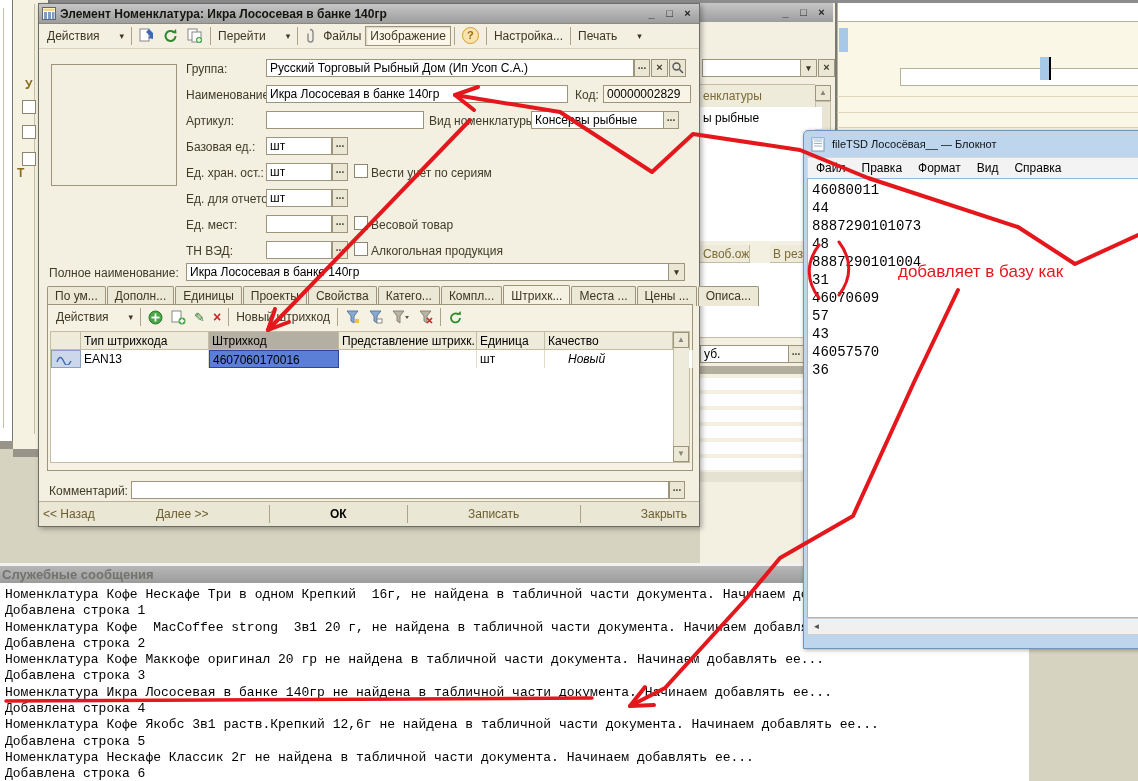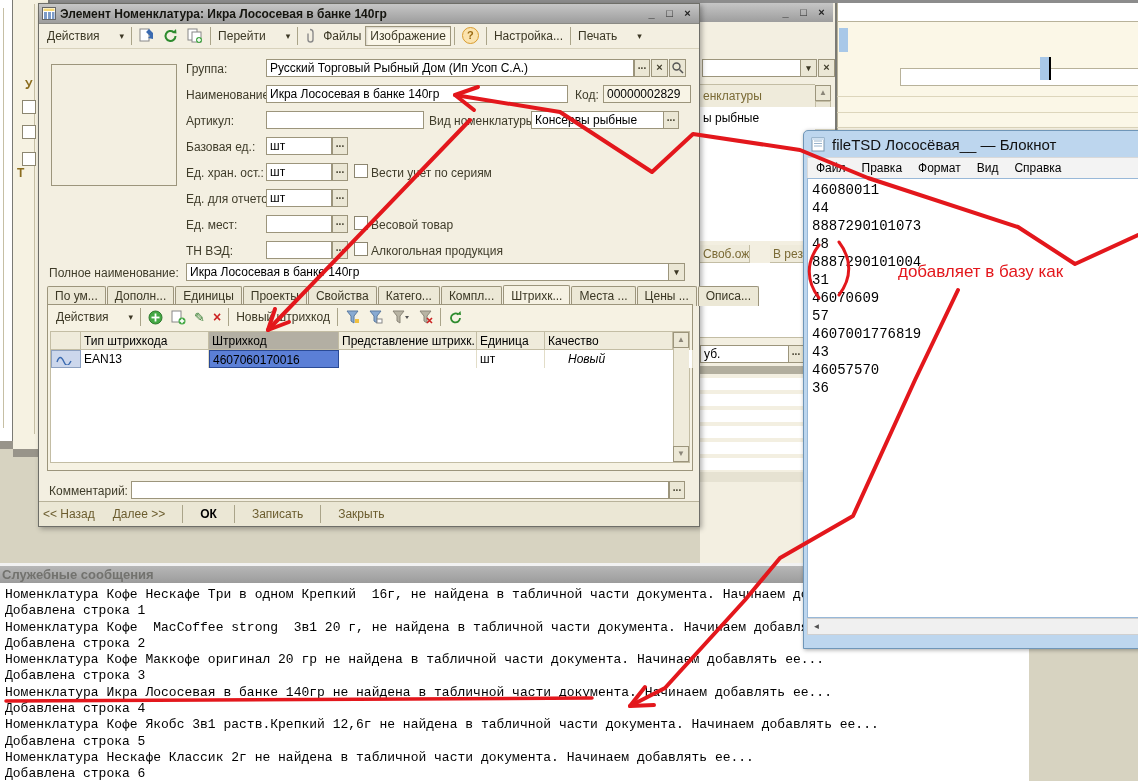--- a/index.html
+++ b/index.html
@@ -84,21 +84,21 @@
     <div class="inp" style="left:2px;top:56px;width:93px;"></div>
     <div class="sqbtn" style="left:100px;top:56px;"><span class="caret">▾</span></div>
     <div class="sqbtn" style="left:118px;top:56px;">×</div>
 
     <div class="abs" style="left:0;top:81px;width:115px;height:23px;background:#efebdb;border-top:1px solid #c3bda4;border-bottom:1px solid #c3bda4;">
       <span class="bgtxt" style="left:3px;top:4px;">енклатуры</span>
     </div>
     <div class="scrollbtn" style="left:115px;top:82px;"><span>▲</span></div>
     <div class="abs" style="left:115px;top:98px;width:16px;height:140px;background:#e9e5d4;border:1px solid #c3bda4;box-sizing:border-box;"></div>
 
-    <div class="abs" style="left:0;top:104px;width:135px;height:22px;background:#fff;border-bottom:1px solid #e2ddc8;">
+    <div class="abs" style="left:0;top:104px;width:122px;height:22px;background:#fff;border-bottom:1px solid #e2ddc8;">
       <span class="bgtxt" style="left:3px;top:4px;color:#000;">ы рыбные</span>
     </div>
     <div class="abs" style="left:0;top:126px;width:115px;height:112px;background:#fff;"></div>
 
     <div class="th" style="left:0;top:242px;width:50px;color:#7a6a35;"><span>Своб.ож...</span></div>
     <div class="th" style="left:70px;top:242px;width:63px;color:#7a6a35;"><span>В резерв</span></div>
     <div class="abs" style="left:0;top:260px;width:133px;height:74px;background:#fff;border-bottom:1px solid #c3bda4;"></div>
 
     <div class="inp" style="left:0;top:342px;width:82px;"><span>уб.</span></div>
     <div class="dots" style="left:88px;top:342px;">...</div>
@@ -344,21 +344,21 @@
         <div class="abs" style="left:622px;top:0;width:16px;height:130px;background:#efebdb;border-left:1px solid #c3bda4;box-sizing:border-box;"></div>
         <div class="scrollbtn" style="left:622px;top:0;"><span>▲</span></div>
         <div class="scrollbtn" style="left:622px;top:114px;"><span>▼</span></div>
       </div>
     </div>
 
     <div class="lbl" style="left:10px;top:480px;">Комментарий:</div>
     <div class="inp" style="left:92px;top:477px;width:530px;"><span></span></div>
     <div class="dots" style="left:630px;top:477px;">...</div>
 
-    <div class="abs" style="left:0;top:497px;width:660px;height:25px;background:#ebe7d5;border-top:1px solid #b8b29a;display:flex;align-items:center;justify-content:flex-start;padding-right:8px;box-sizing:border-box;gap:10px;">
+    <div class="abs" style="left:0;top:497px;width:660px;height:25px;background:#ebe7d5;border-top:1px solid #b8b29a;display:flex;align-items:center;justify-content:space-between;padding-right:8px;box-sizing:border-box;gap:10px;">
       <span class="tbitem" style="color:#6b5c2e;">
           <span>&lt;&lt; Назад</span>
         </span>
       <span class="tbitem" style="color:#6b5c2e;">
           <span>Далее &gt;&gt;</span>
         </span>
       <span class="tbsep"></span>
       <span class="tbitem" style="color:#000;font-weight:bold;">
           <span>ОК</span>
         </span>
@@ -396,21 +396,21 @@
     <div class="abs" style="left:0;top:0;width:335px;height:26px;display:flex;align-items:center;padding-left:7px;">
       <span>
         <svg width="15" height="16">
             <rect x="1" y="2" width="12" height="13" fill="#fff" stroke="#7a95ad"></rect>
             <line x1="3" y1="5" x2="11" y2="5" stroke="#9ab4cc"></line>
             <line x1="3" y1="7.5" x2="11" y2="7.5" stroke="#9ab4cc"></line>
             <line x1="3" y1="10" x2="11" y2="10" stroke="#9ab4cc"></line>
             <rect x="1" y="2" width="12" height="2" fill="#cfe0f0"></rect>
           </svg>
       </span>
-      <span style="font-size:15px;color:#111;margin-left:6px;white-space:nowrap;">fileTSD Лососёвая__ — Блокнот</span>
+      <span style="font-size:11px;color:#111;margin-left:6px;white-space:nowrap;">fileTSD Лососёвая__ — Блокнот</span>
     </div>
     <div class="abs" style="left:3px;top:26px;width:332px;height:21px;background:#f3f3f3;border:1px solid #d9d9d9;border-bottom:none;box-sizing:border-box;">
       <div class="npmenu" style="height:100%;">
 
       <span class="npmenu-item">Файл</span>
           <span class="npmenu-item">Правка</span>
           <span class="npmenu-item">Формат</span>
           <span class="npmenu-item">Вид</span>
           <span class="npmenu-item">Справка</span>
         </div>
@@ -418,21 +418,20 @@
     <div class="abs" style="left:3px;top:47px;width:332px;height:440px;background:#fff;border:1px solid #98b8d8;box-sizing:border-box;padding:2px 0 0 4px;overflow:hidden;">
 
     <div class="npline">46080011</div>
         <div class="npline">44</div>
         <div class="npline">8887290101073</div>
         <div class="npline">48</div>
         <div class="npline">8887290101004</div>
         <div class="npline">31</div>
         <div class="npline">46070609</div>
         <div class="npline">57</div>
-        <div class="npline">4607001776819</div>
         <div class="npline">43</div>
         <div class="npline">46057570</div>
         <div class="npline">36</div>
       </div>
     <div class="abs" style="left:3px;top:487px;width:332px;height:17px;background:#f0f0f0;border:1px solid #d0d0d0;box-sizing:border-box;">
       <span class="abs" style="left:0;top:0;width:17px;height:15px;text-align:center;font-size:8px;line-height:15px;color:#505050;">◄</span>
     </div>
   </div>
 
   <svg class="abs" style="left:0;top:0;z-index:50;pointer-events:none;" width="1138" height="781" viewBox="0 0 1138 781">

